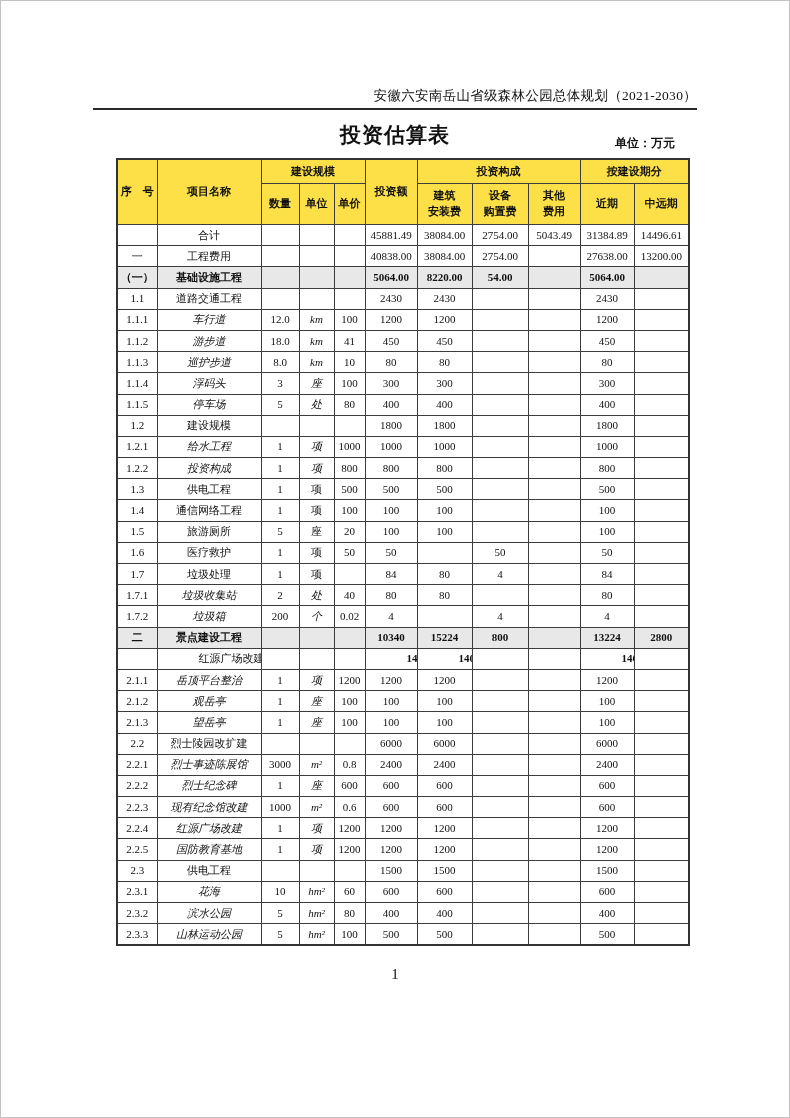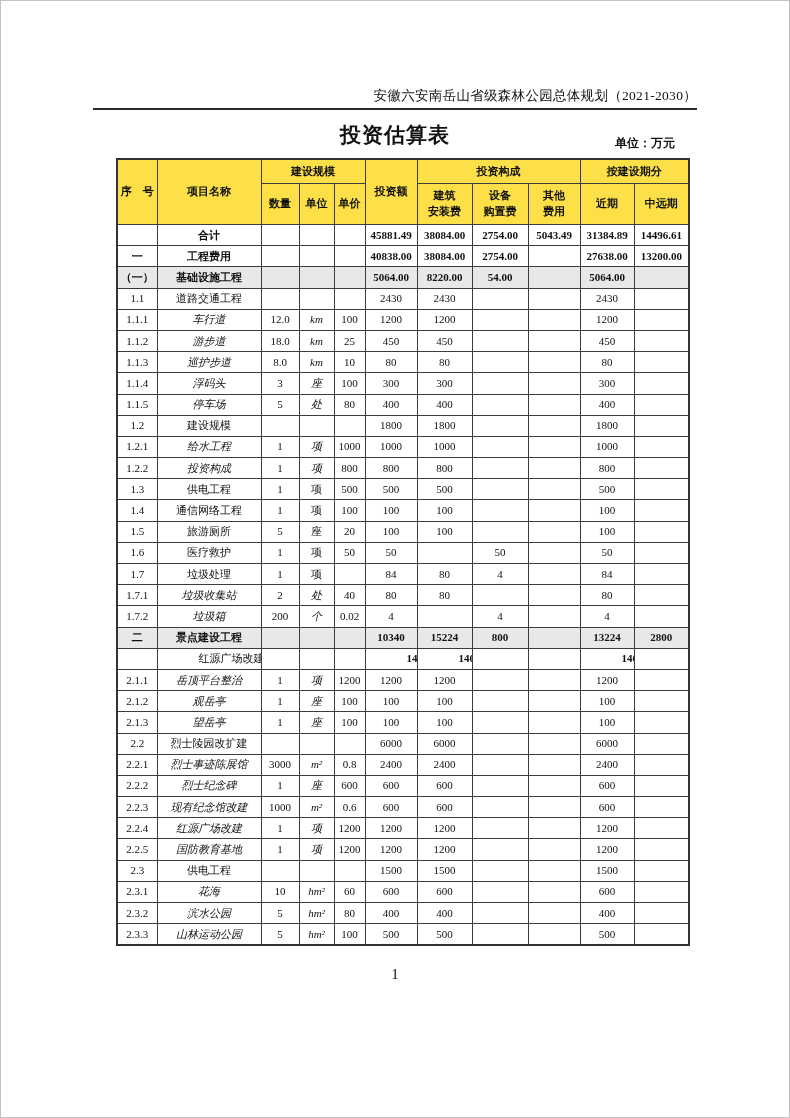--- a/index.html
+++ b/index.html
@@ -71,21 +71,21 @@
   table.est { border: 2px solid #333; }
   thead tr.h1 th { height: 23px; }
   thead tr.h2 th { height: 40px; }
   thead { border-bottom: 1.5px solid #333; }
   table.est td {
     height: 20.2px;
     font-size: 11px;
     line-height: 1;
     white-space: nowrap;
   }
-  tr.r-total td { font-weight: bold; }
+  tr.r-total td { font-weight: normal; }
   tr.r-total { border-top: 1.5px solid #333; border-bottom: 1.5px solid #333; }
   tr.r-section td { font-weight: bold; background: #e8e8e8; }
   tr.r-section { border-top: 1.5px solid #333; border-bottom: 1.5px solid #333; }
   tr.r-subtotal td { font-weight: bold; padding-left: 41px; }
   tr.r-subtotal td:nth-child(1),
   tr.r-subtotal td:nth-child(2) { font-weight: normal; }
   tr.r-leaf td:nth-child(2),
   tr.r-leaf td:nth-child(4) { font-style: italic; }
   .page-number {
     margin-top: 20px;
@@ -209,21 +209,21 @@
           <td></td>
           <td></td>
           <td>1200</td>
           <td></td>
         </tr>
         <tr class="r-leaf">
           <td>1.1.2</td>
           <td>游步道</td>
           <td>18.0</td>
           <td>km</td>
-          <td>25</td>
+          <td>41</td>
           <td>450</td>
           <td>450</td>
           <td></td>
           <td></td>
           <td>450</td>
           <td></td>
         </tr>
         <tr class="r-leaf">
           <td>1.1.3</td>
           <td>巡护步道</td>

